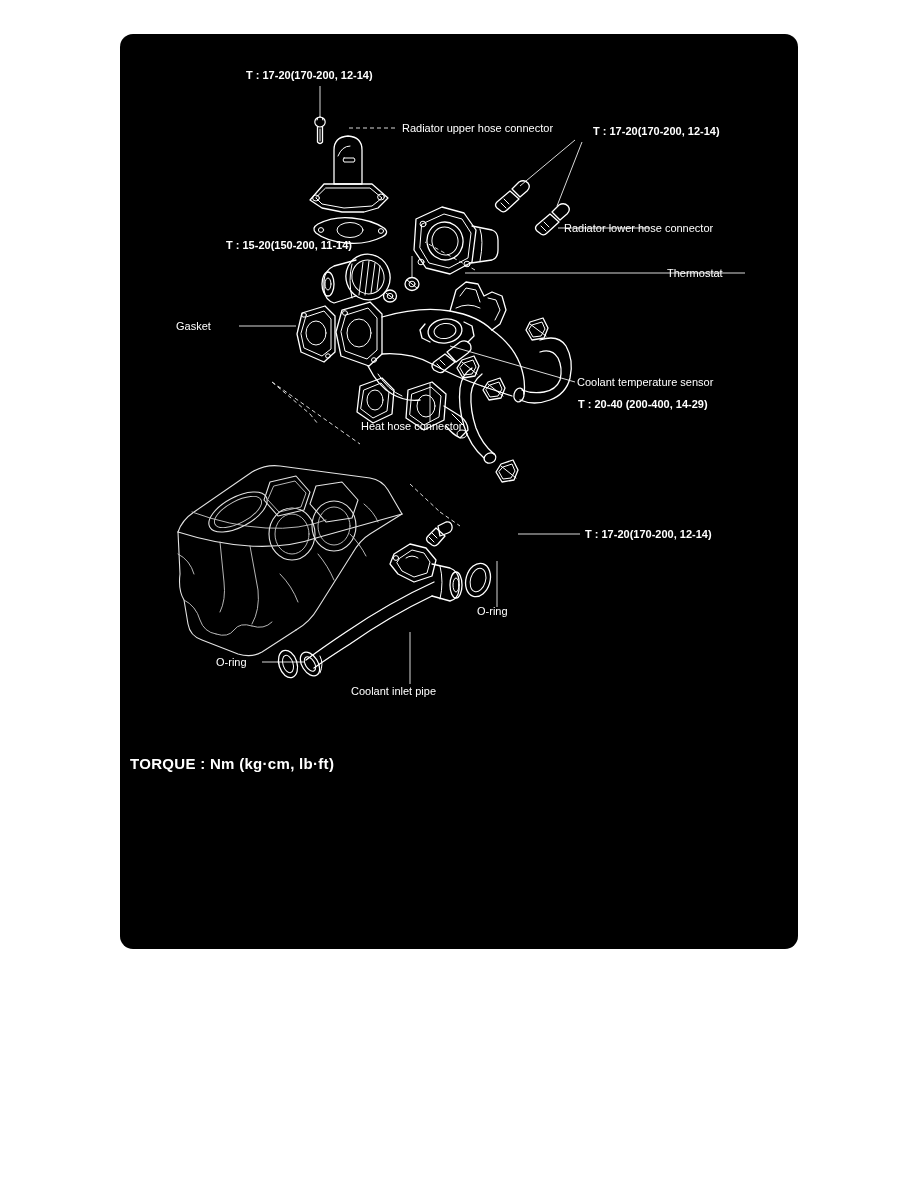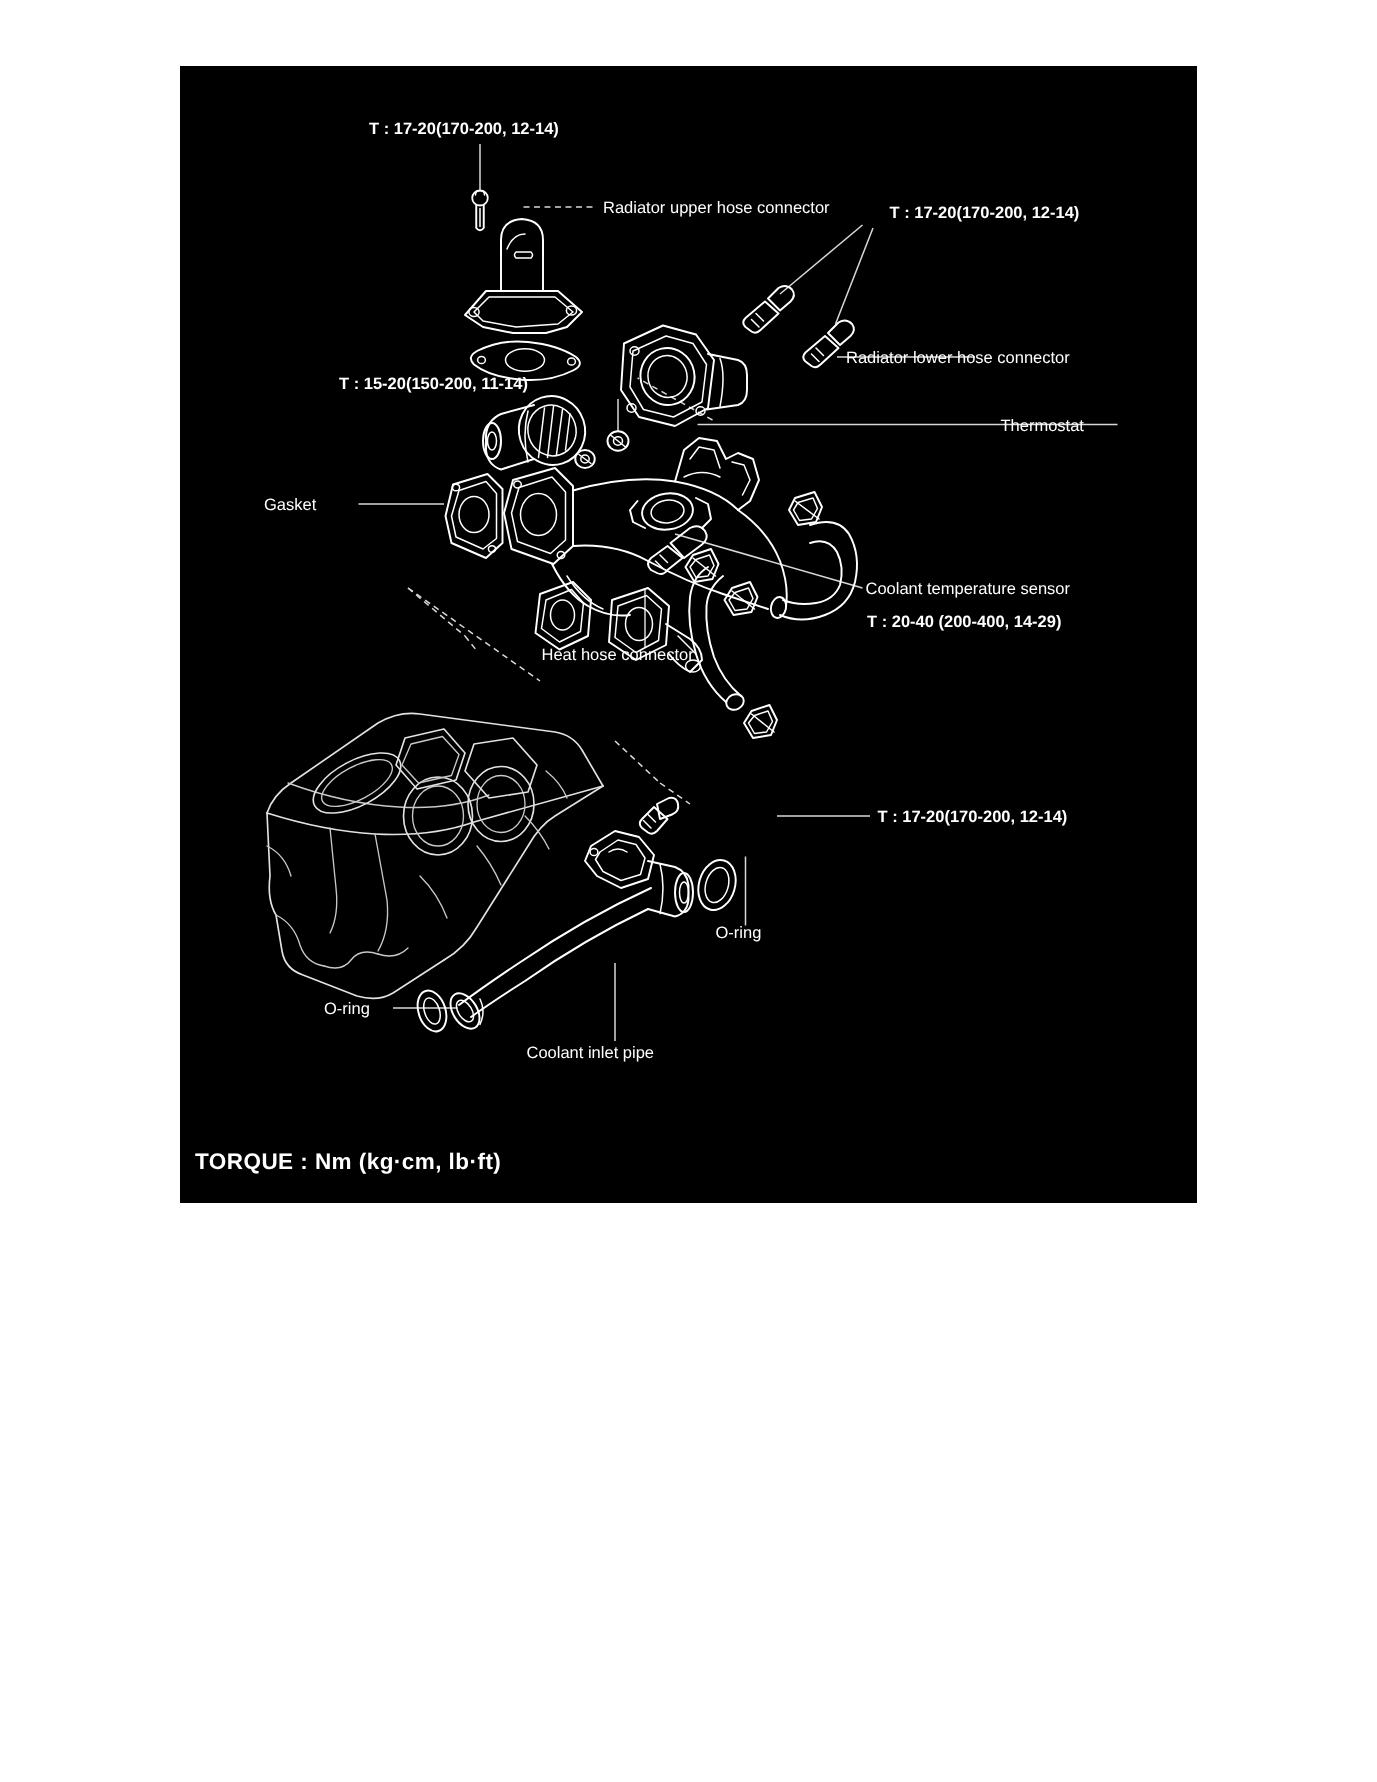--- a/index.html
+++ b/index.html
@@ -3,22 +3,22 @@
 <meta charset="utf-8">
 <title>Coolant System Exploded View</title>
 <style>
   html,body{margin:0;padding:0;}
   body{
     width:918px;height:1188px;background:#ffffff;
     font-family:"Liberation Sans", sans-serif;
     overflow:hidden;position:relative;
   }
   #figure-panel{
-    position:absolute;left:120px;top:44px;width:678px;height:758px;
-    background:#000000;overflow:hidden;
+    position:absolute;left:120px;top:34px;width:678px;height:915px;
+    background:#000000;overflow:hidden;border-radius:13px;
   }
   #figure-svg{position:absolute;left:0;top:0;width:678px;height:763px;display:block;}
   .lbl{fill:#ffffff;font-family:"Liberation Sans",sans-serif;font-size:11px;}
   .lbl-b{fill:#ffffff;font-family:"Liberation Sans",sans-serif;font-size:11px;font-weight:bold;}
   .cap{fill:#ffffff;font-family:"Liberation Sans",sans-serif;font-size:15px;font-weight:bold;letter-spacing:0.3px;}
   .ld{stroke:#d8d8d8;stroke-width:1;fill:none;}
   .ld-dash{stroke:#d8d8d8;stroke-width:1;fill:none;stroke-dasharray:4 3;}
   .pt{stroke:#ffffff;stroke-width:1.3;fill:none;stroke-linejoin:round;stroke-linecap:round;}
   .pt-t{stroke:#ffffff;stroke-width:1;fill:none;stroke-linejoin:round;stroke-linecap:round;}
   .pt-f{stroke:#ffffff;stroke-width:1.2;fill:#000000;stroke-linejoin:round;}

